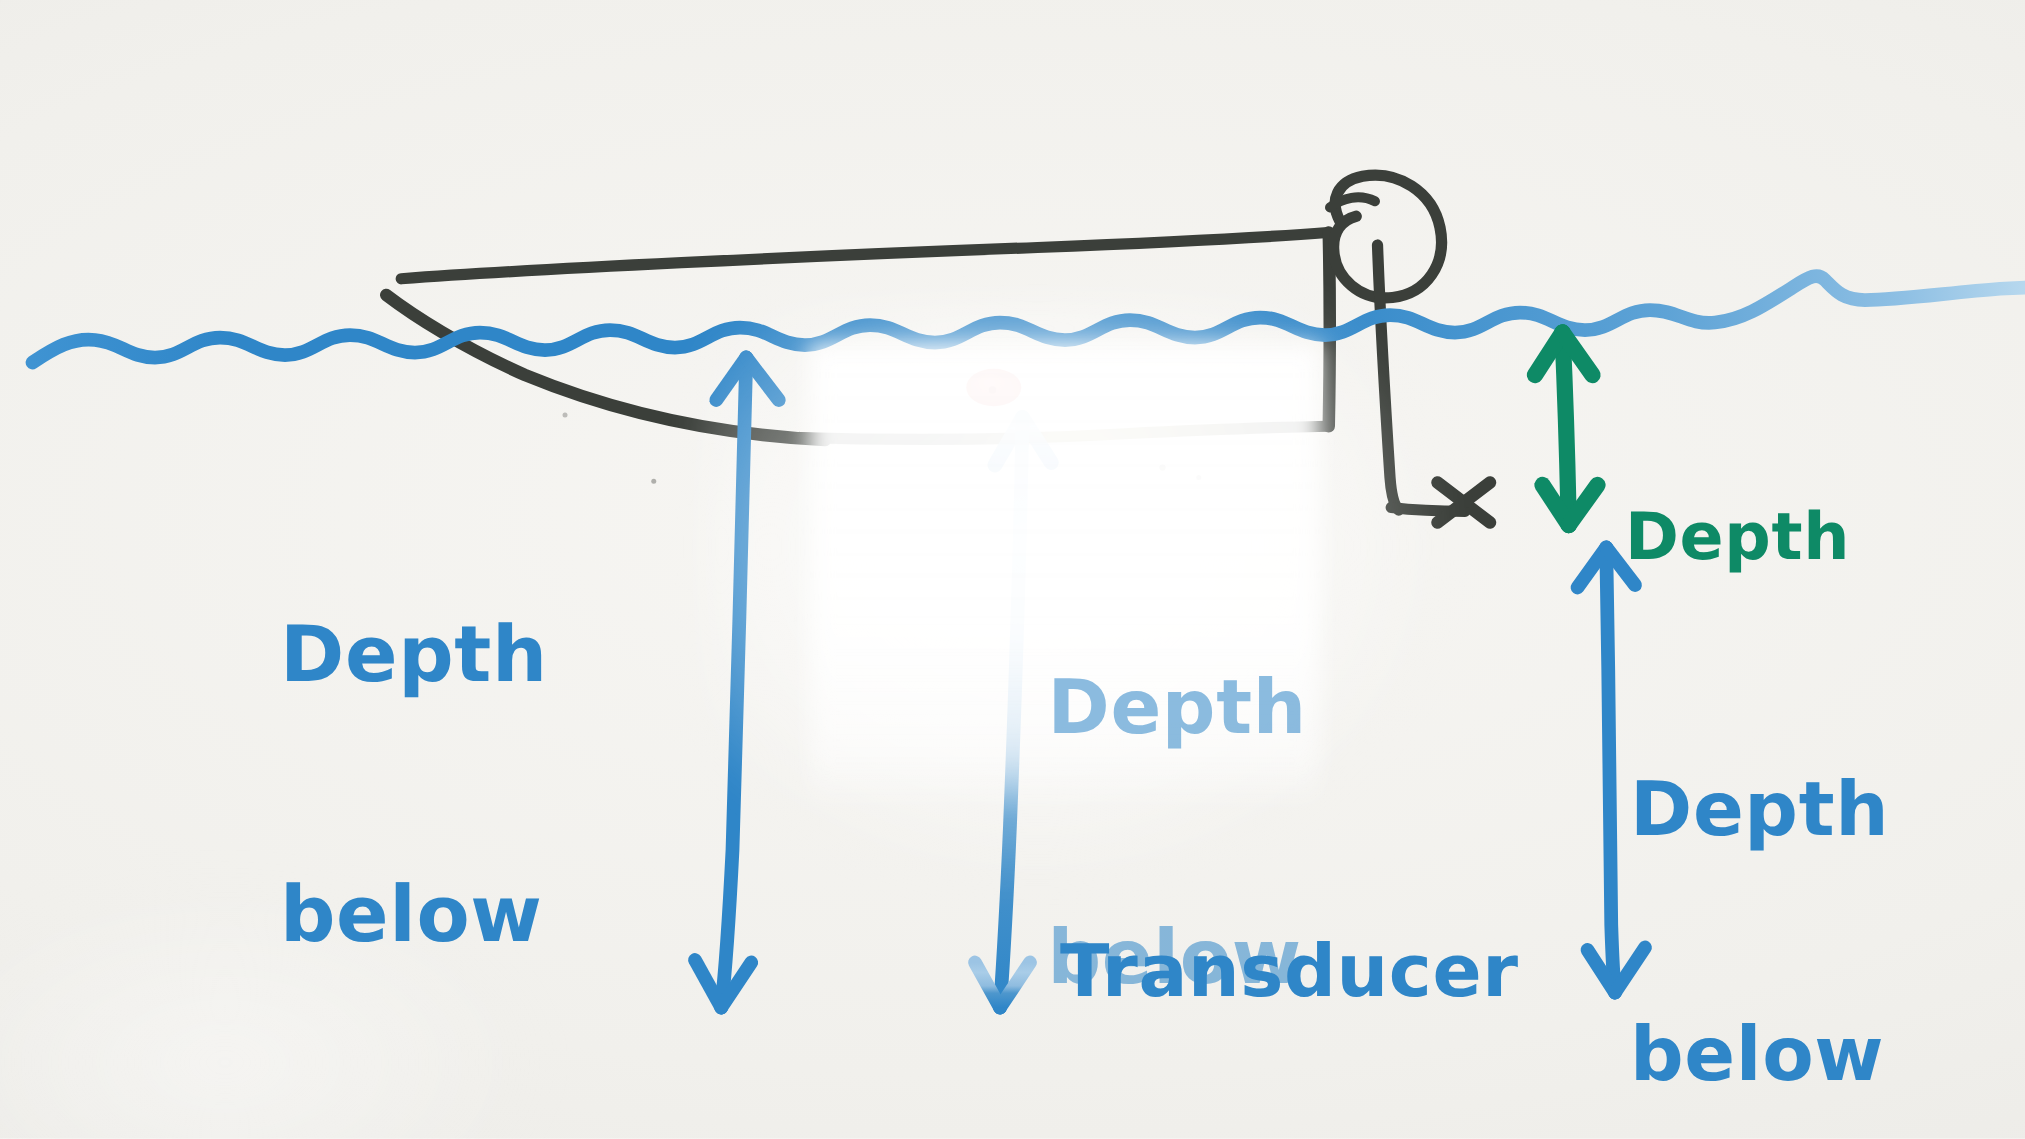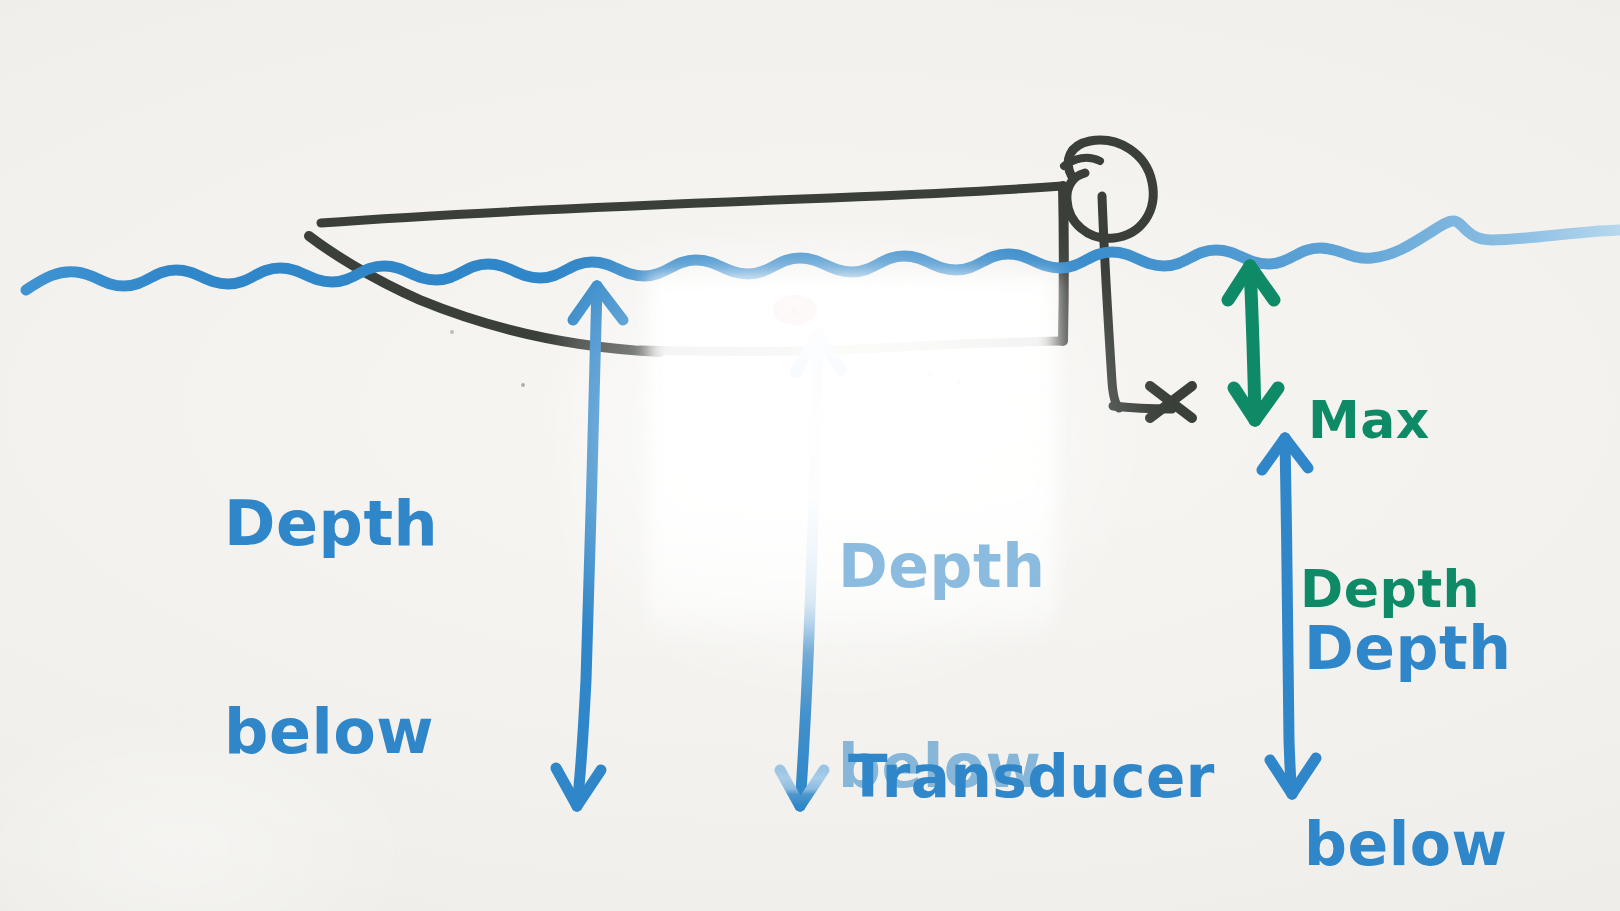--- a/index.html
+++ b/index.html
@@ -233,21 +233,20 @@
 
   <div class="label label-blue ink-soft" style="left:838px; top:414px; font-size:60px;">
     <div>Depth</div>
     <div style="margin-top:16px;">below</div>
   </div>
   <div class="label label-blue" style="left:848px; top:630px; font-size:58px;">
     <div>Transducer</div>
   </div>
 
   <div class="label label-green" style="left:1308px; top:288px; font-size:52px;">
-    <div>Max</div>
     <div style="margin-top:10px; margin-left:-8px;">Depth</div>
   </div>
 
   <div class="label label-blue" style="left:1304px; top:496px; font-size:60px;">
     <div>Depth</div>
     <div style="margin-top:12px;">below</div>
     
   </div>
 
 </div>

